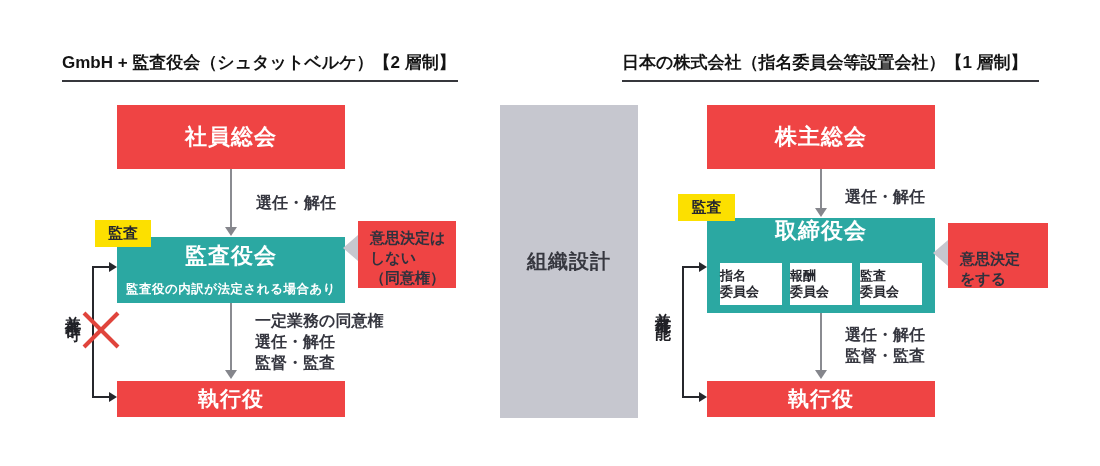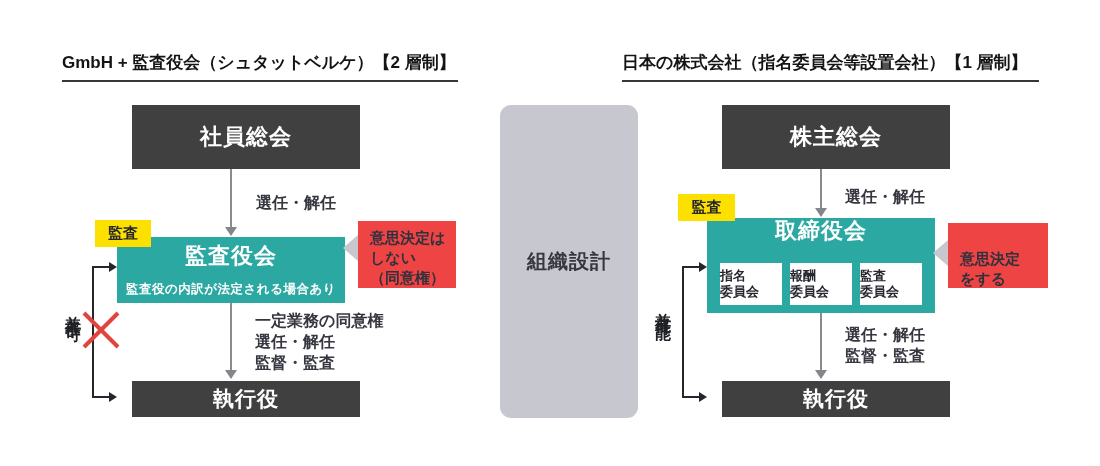--- a/index.html
+++ b/index.html
@@ -5,23 +5,23 @@
   html,body{margin:0;padding:0;background:#fff;}
   .canvas{
     position:relative;width:1100px;height:466px;background:#ffffff;overflow:hidden;
     font-family:"Liberation Sans","DejaVu Sans",sans-serif;color:#26272E;
   }
   .section-title{
     position:absolute;font-size:17px;font-weight:bold;color:#141414;
     border-bottom:2px solid #36373C;padding-bottom:6px;white-space:nowrap;line-height:22px;
   }
   .box{position:absolute;display:flex;align-items:center;justify-content:center;box-sizing:border-box;}
-  .dark-box{background:#404040;color:#ffffff;font-weight:bold;font-size:22px;letter-spacing:1px;margin-left:15px;}
+  .dark-box{background:#ef4444;color:#ffffff;font-weight:bold;font-size:22px;letter-spacing:1px;}
   .teal-box{background:#2BA8A2;color:#ffffff;}
-  .center-box{background:#C6C7CF;color:#36373F;font-weight:bold;font-size:20px;letter-spacing:1px;border-radius:11px;}
+  .center-box{background:#C6C7CF;color:#36373F;font-weight:bold;font-size:20px;letter-spacing:1px;}
   .teal-col{flex-direction:column;}
   .board-title{font-size:22px;font-weight:bold;color:#fff;line-height:26px;letter-spacing:1px;}
   .board-note{font-size:12.5px;font-weight:bold;color:#fff;margin-top:12px;letter-spacing:0.5px;}
   .board-title-area{height:45px;display:flex;justify-content:center;}
   .committee-row{display:flex;gap:8px;justify-content:center;}
   .committee{
     width:62px;height:42px;background:#ffffff;color:#26272E;font-size:13px;font-weight:bold;
     line-height:16px;display:flex;flex-direction:column;align-items:flex-start;justify-content:center;text-align:center;
   }
   .flow-line{position:absolute;width:2px;background:#8A8B91;}

